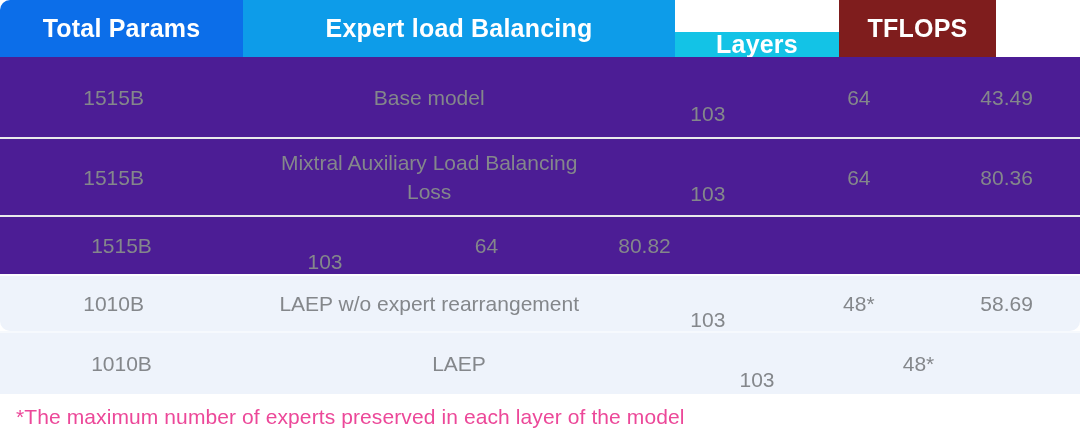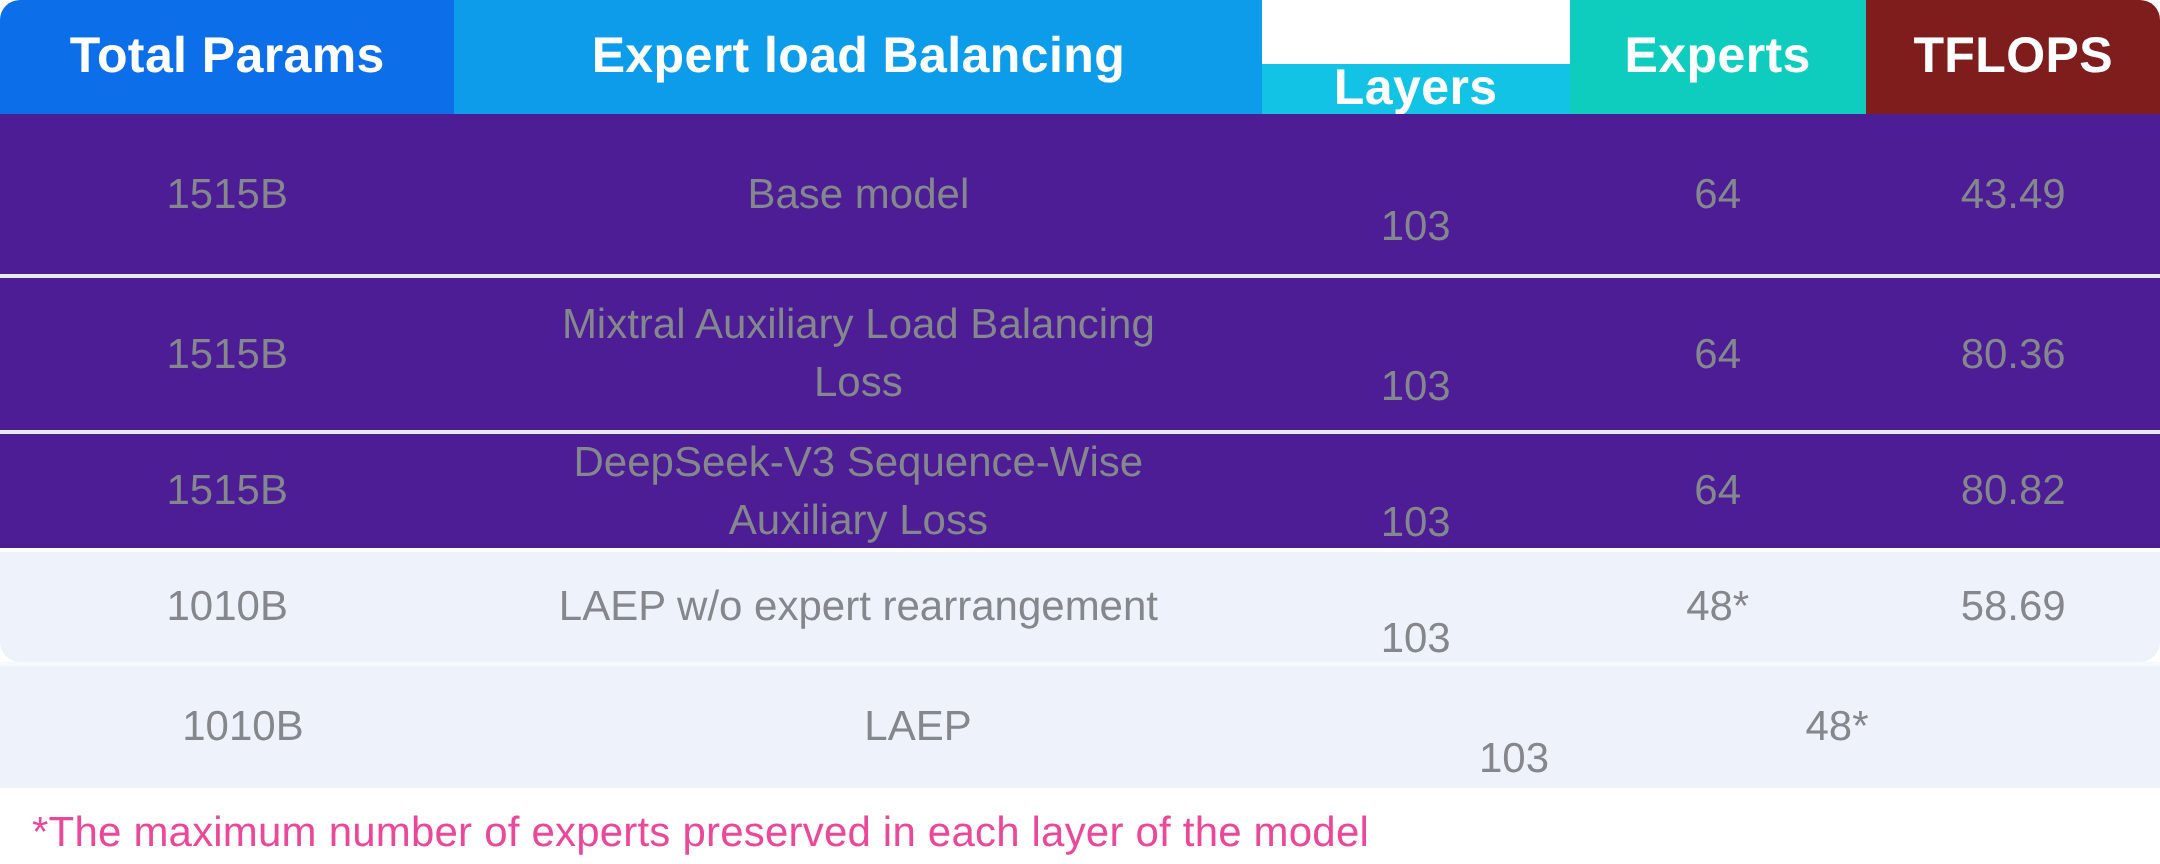--- a/index.html
+++ b/index.html
@@ -55,23 +55,20 @@
   <div class="header-row">
     <div class="header-cell c0 hc0" style="background: rgb(12, 110, 233);">
       <span>Total Params</span>
     </div>
     <div class="header-cell c1 hc1" style="background: rgb(13, 156, 233);">
       <span>Expert load Balancing</span>
     </div>
     <div class="header-cell c2 hc2" style="background: rgb(19, 195, 230);">
       <span>Layers</span>
     </div>
-    <div class="header-cell c3 hc3" style="background: rgb(14, 205, 191);">
-      <span>Experts</span>
-    </div>
     <div class="header-cell c4 hc4" style="background: #7f1d1d;">
       <span>TFLOPS</span>
     </div>
   </div>
 
   <div class="row" data-tint="gray">
     <div class="cell c0">
         <span>1515B</span>
       </div>
     <div class="cell c1">
@@ -102,23 +99,20 @@
         <span>64</span>
       </div>
     <div class="cell c4">
         <span>80.36</span>
       </div>
   </div>
 
   <div class="row" data-tint="gray">
     <div class="cell c0">
         <span>1515B</span>
-      </div>
-    <div class="cell c1">
-        <span>DeepSeek-V3 Sequence-Wise Auxiliary Loss</span>
       </div>
     <div class="cell c2">
         <span>103</span>
       </div>
     <div class="cell c3">
         <span>64</span>
       </div>
     <div class="cell c4">
         <span>80.82</span>
       </div>

